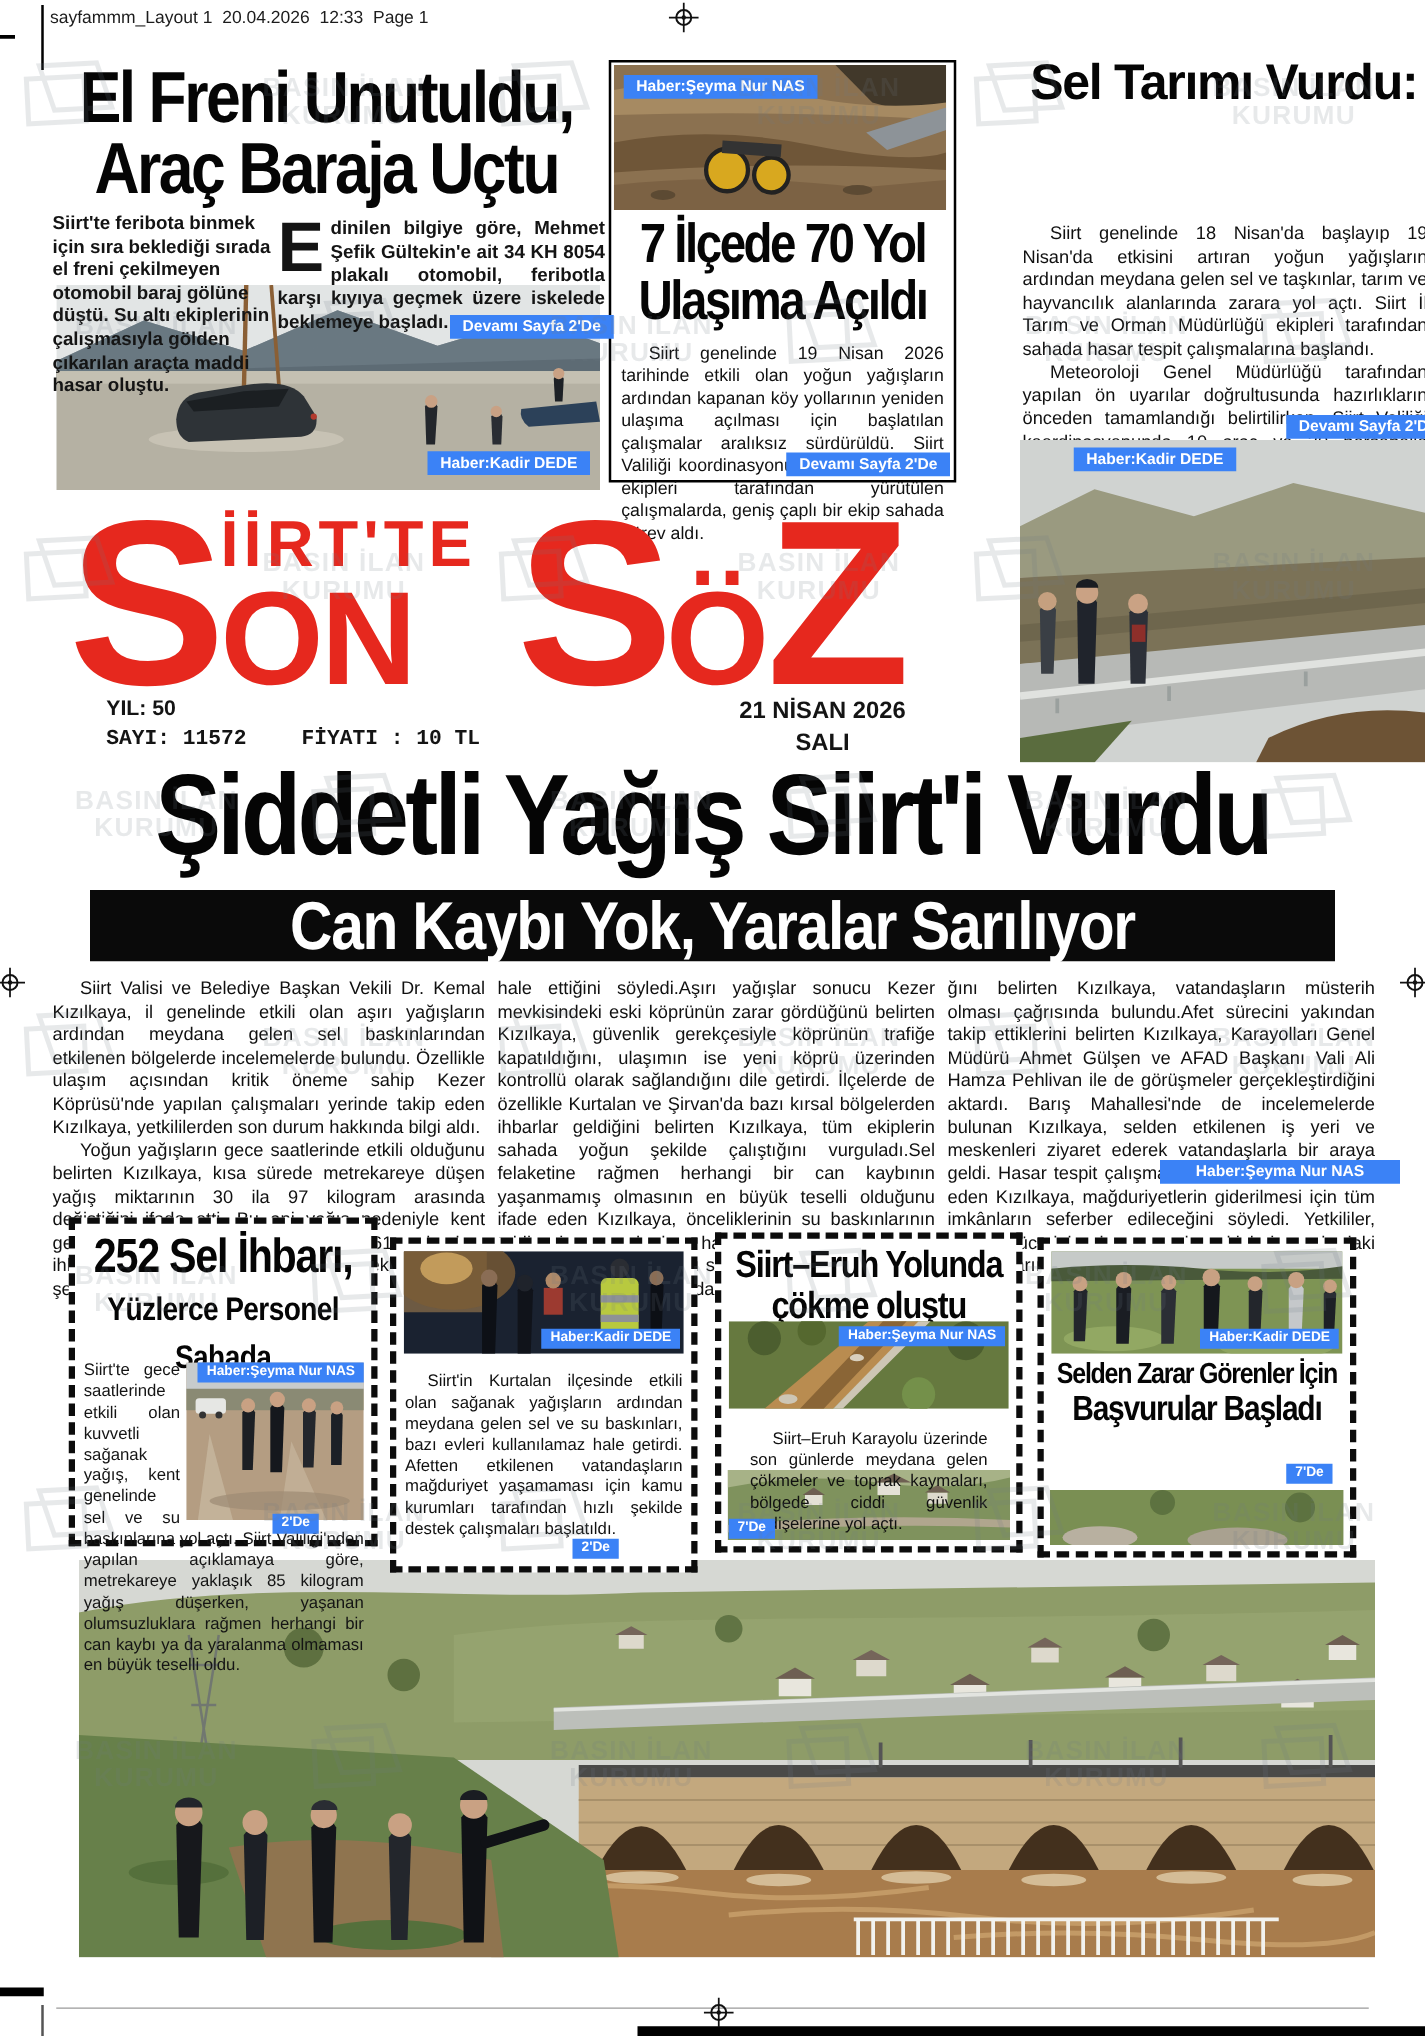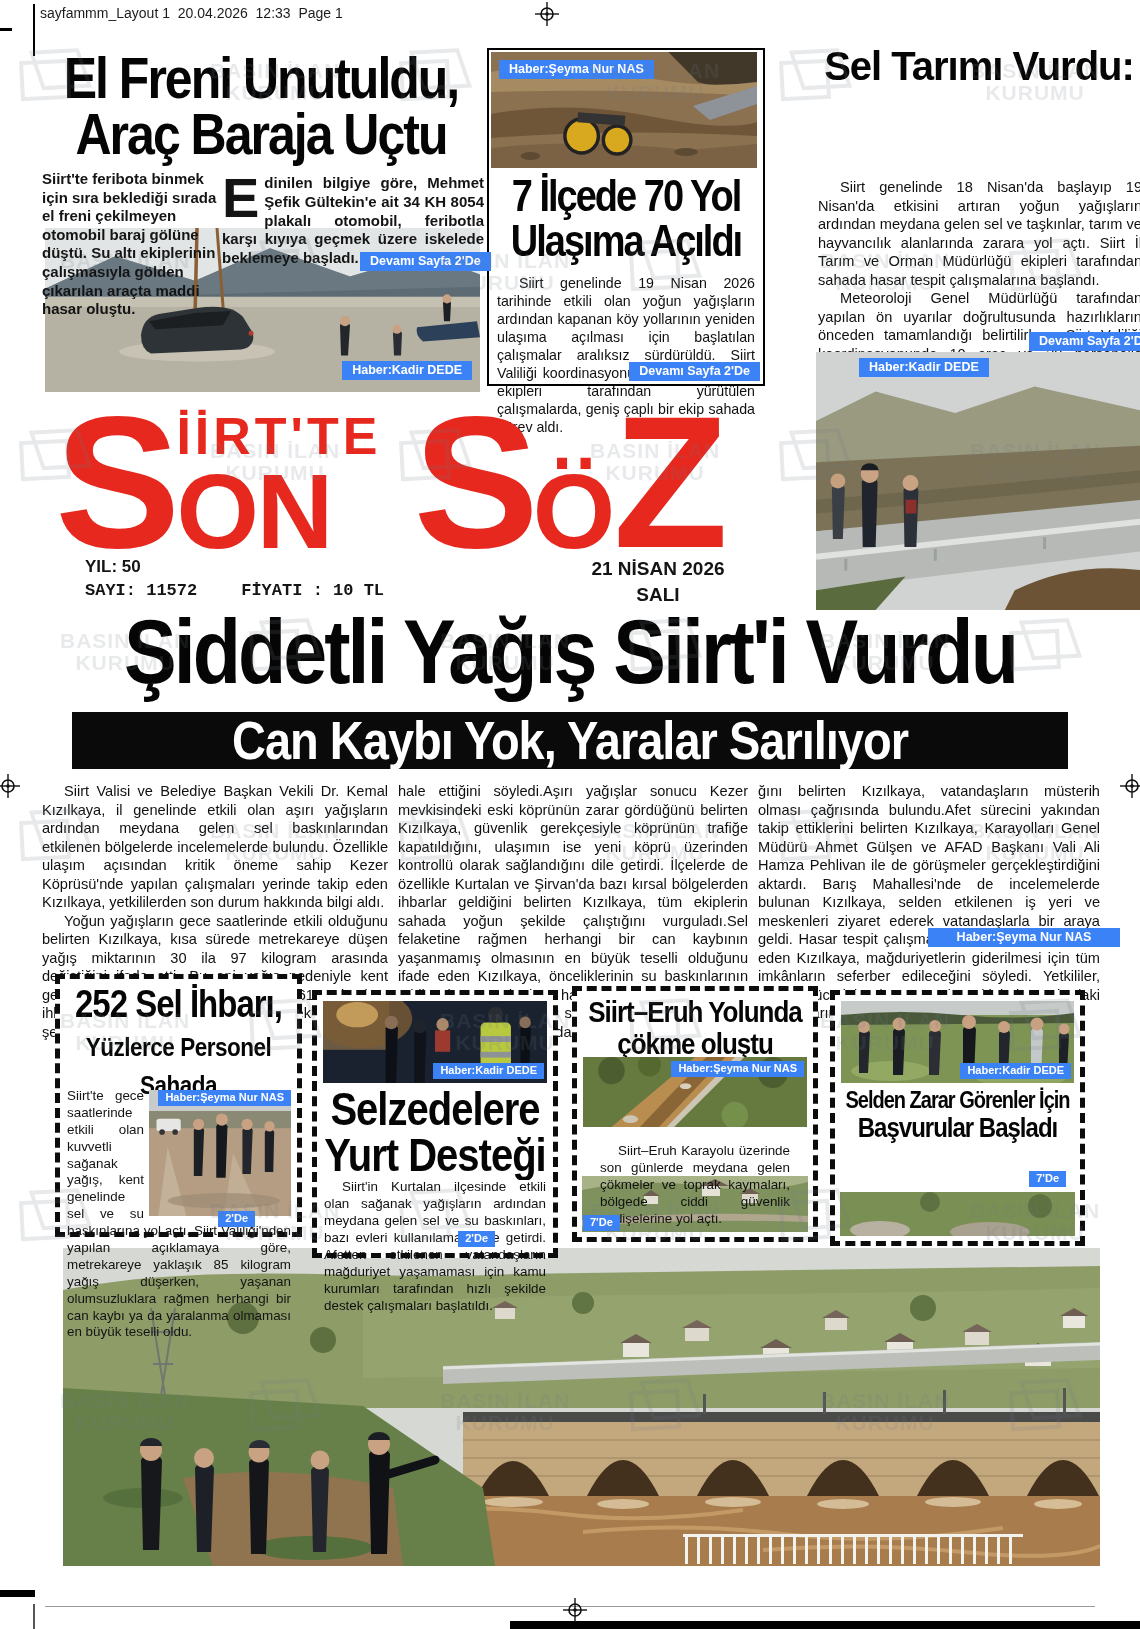--- a/index.html
+++ b/index.html
@@ -457,23 +457,20 @@
           <circle cx="126" cy="24" r="6.5" fill="#b08a68"></circle>
         <rect x="166" y="22" width="32" height="50" rx="5" fill="#b8c93f"></rect>
         <rect x="166" y="36" width="32" height="6" fill="#8e9296"></rect>
         <rect x="166" y="52" width="32" height="6" fill="#8e9296"></rect>
         <circle cx="182" cy="14" r="8" fill="#2a2d33"></circle>
         <path d="M208,28 q6,-9 11,0 l-2,48 l-9,0 Z" fill="#0c0f15"></path>
           <circle cx="213" cy="22" r="6" fill="#8a6d55"></circle>
       </svg>
       <span class="badge sm ph-credit" style="right:3px;bottom:4px;">Haber:Kadir DEDE</span>
     </div>
-    <h3 class="bx-h">
-        <span class="sqz"><span>Selzedelere</span><br><span>Yurt Desteği</span></span>
-      </h3>
     <div class="box-body" style="margin-top:14px;">
         <p class="ind" style="text-indent:18px;margin:0;">Siirt'in Kurtalan ilçesinde etkili olan sağanak yağışların ardından meydana gelen sel ve su baskınları, bazı evleri kullanılamaz hale getirdi. Afetten etkilenen vatandaşların mağduriyet yaşamaması için kamu kurumları tarafından hızlı şekilde destek çalışmaları başlatıldı.</p>
       </div>
     <span class="badge sm pref" style="right:58px;bottom:6px;">2'De</span>
   </section>
 
   <section class="dashbox box3">
     <h3 class="bx-h">
         <span class="sqz"><span>Siirt–Eruh Yolunda</span><br><span>çökme oluştu</span></span>
       </h3>

